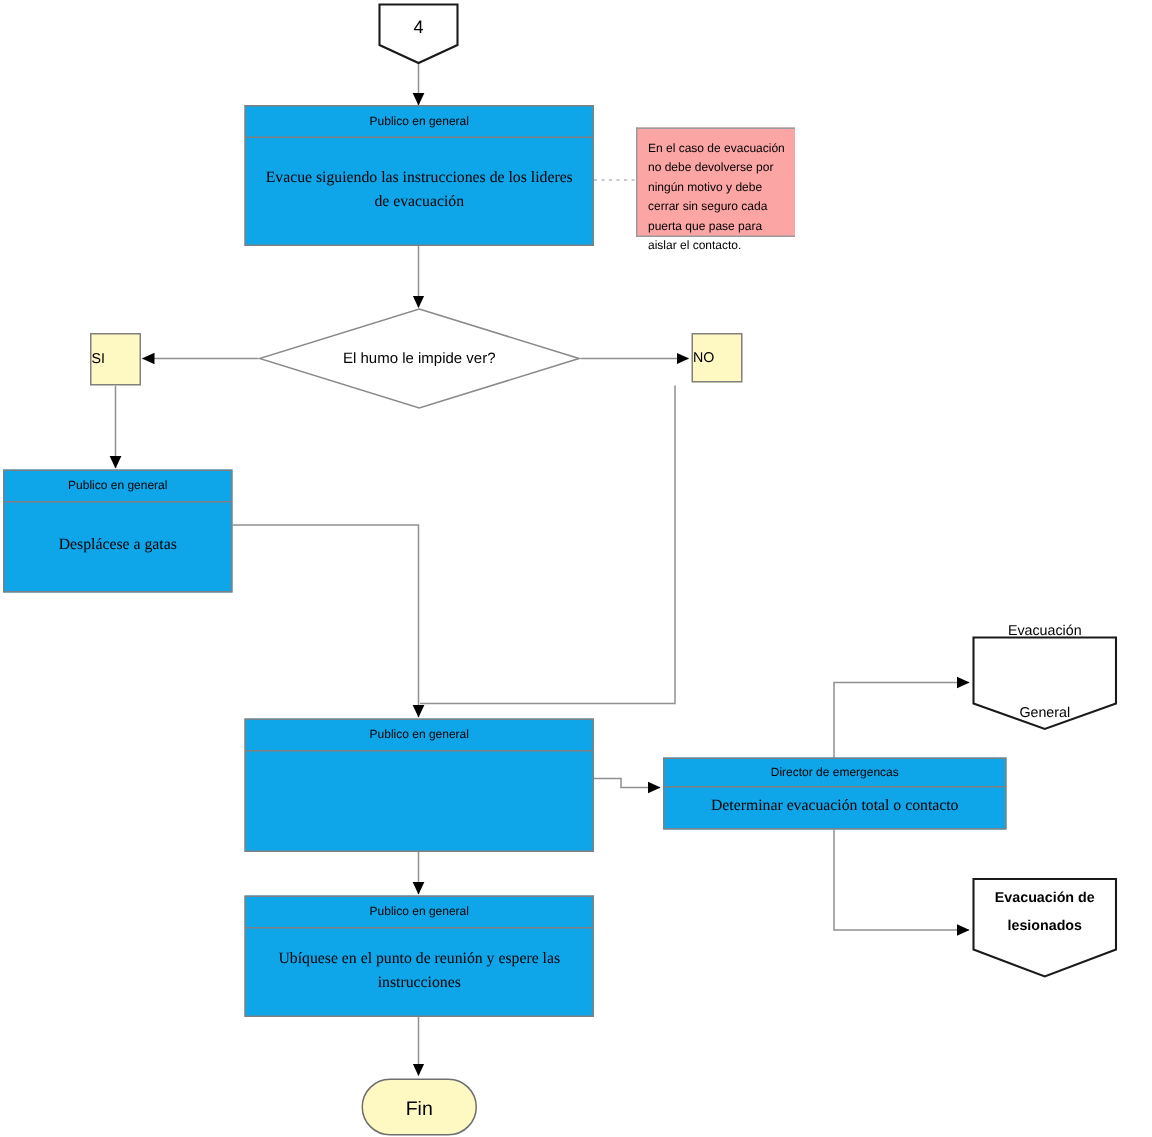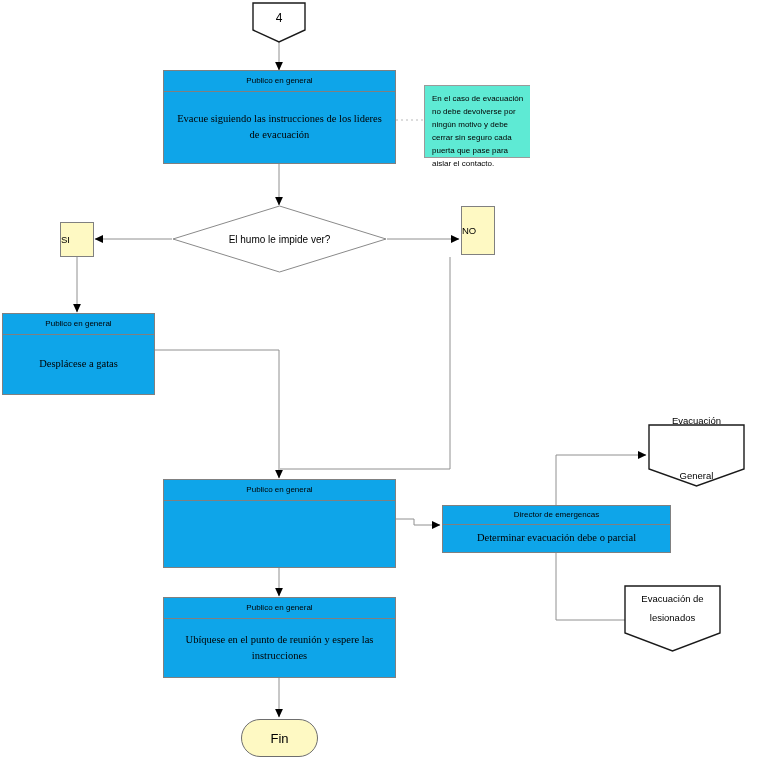--- a/index.html
+++ b/index.html
@@ -99,21 +99,21 @@
     flex-direction: column;
     text-align: center;
     font-size: 9.5px;
     line-height: 1.9;
     color: #000;
   }
   .pent .ptext { position: relative; z-index: 2; }
   .pent svg { position: absolute; left: 0; top: 0; }
   
   .note {
-    background: #5eead4;
+    background: #fca5a5;
     border-left: 1px solid #9a9a9a;
     border-top: 1px solid #9a9a9a;
     border-bottom: 1px solid #9a9a9a;
     border-right: none;
     font-size: 8px;
     line-height: 1.62;
     padding: 7px 4px 7px 7px;
     color: #000;
     box-sizing: border-box;
   }
@@ -179,47 +179,47 @@
     <svg width="215" height="68" style="position:absolute;left:0;top:0;">
       <polygon points="107.5,1 214,34 107.5,67 1,34" fill="#ffffff" stroke="#8a8a8a" stroke-width="1"></polygon>
     </svg>
     <span class="dlabel">El humo le impide ver?</span>
   </div>
 
   <div class="node tinybox" style="left:60px; top:222px; width:34px; height:35px;">
     <span>SI</span>
   </div>
 
-  <div class="node tinybox" style="left:461px; top:206px; width:34px; height:49px;">
+  <div class="node tinybox" style="left:461px; top:222px; width:34px; height:33px;">
     <span>NO</span>
   </div>
 
   <div class="node procbox" style="left:2px; top:313px; width:153px; height:82px;">
     <div class="role">Publico en general</div>
     <div class="body">Desplácese a gatas</div>
   </div>
 
   <div class="node procbox" style="left:163px; top:479px; width:233px; height:89px;">
     <div class="role">Publico en general</div>
   </div>
 
   <div class="node procbox" style="left:442px; top:505px; width:229px; height:48px;">
     <div class="role" style="padding:4px 2px 4px 2px;">Director de emergencas</div>
-    <div class="body">Determinar evacuación debe o parcial</div>
+    <div class="body">Determinar evacuación total o contacto</div>
   </div>
 
   <div class="node pent" style="left:648px; top:424px; width:97px; height:63px;gap:36px;">
     <svg width="97" height="63">
       <polygon points="1,1 96,1 96,45 48.5,62 1,45" fill="#ffffff" stroke="#1a1a1a" stroke-width="1.4"></polygon>
     </svg>
     <span class="ptext" style="margin-top:-6px;">Evacuación</span>
     <span class="ptext" style="margin-bottom:8px;">General</span>
   </div>
 
-  <div class="node pent" style="left:624px; top:585px; width:97px; height:67px;">
+  <div class="node pent" style="left:648px; top:585px; width:97px; height:67px;font-weight:bold;">
     <svg width="97" height="67">
       <polygon points="1,1 96,1 96,48 48.5,66 1,48" fill="#ffffff" stroke="#1a1a1a" stroke-width="1.4"></polygon>
     </svg>
     <span class="ptext" style="margin-top:-5px;">Evacuación de</span>
     <span class="ptext" style="margin-bottom:15px;">lesionados</span>
   </div>
 
   <div class="node procbox" style="left:163px; top:597px; width:233px; height:81px;">
     <div class="role">Publico en general</div>
     <div class="body">Ubíquese en el punto de reunión y espere las instrucciones</div>

